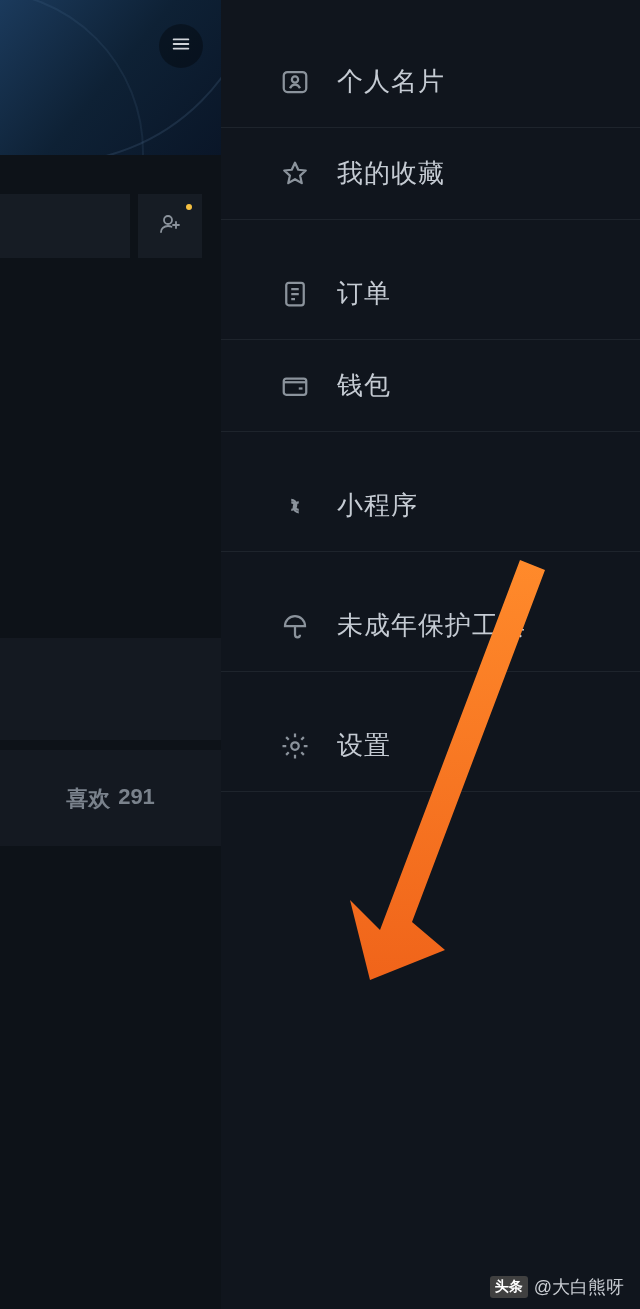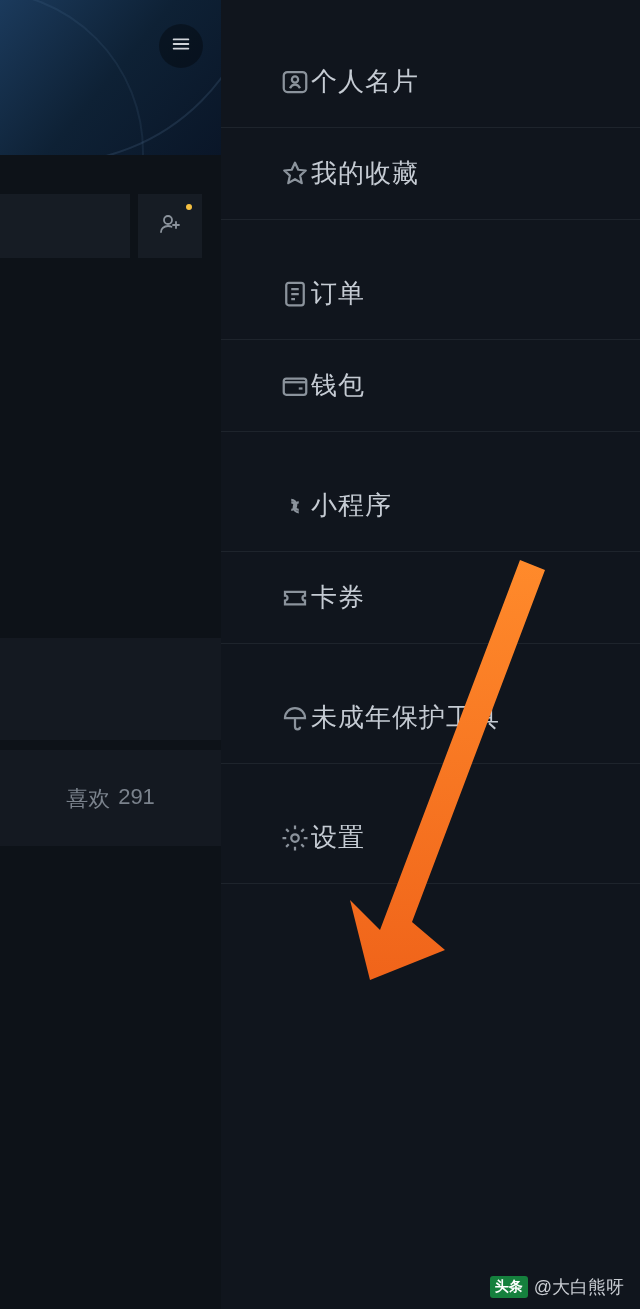--- a/index.html
+++ b/index.html
@@ -108,20 +108,21 @@
     .block-1 { top: 638px; height: 102px; }
     .block-2 { top: 750px; height: 96px; }
     .likes {
       color: #7a828c;
       font-size: 22px;
       text-align: center;
       padding-top: 34px;
       display: flex;
       justify-content: center;
       gap: 8px;
+      font-weight: bold;
     }
     
     .drawer {
       position: absolute;
       left: 221px;
       top: 0;
       right: 0;
       height: 100%;
       background: #10151d;
       padding-top: 36px;
@@ -150,20 +151,21 @@
     .menu-icon svg {
       width: 30px;
       height: 30px;
       stroke: #8b939c;
       fill: none;
       stroke-width: 1.8;
     }
     .menu-label {
       color: #c5cbd3;
       font-size: 26px;
+      margin-left: 26px;
       letter-spacing: 1px;
     }
     
     .arrow {
       position: absolute;
       top: 550px;
       left: 340px;
       pointer-events: none;
     }
     
@@ -171,21 +173,21 @@
       position: absolute;
       bottom: 10px;
       right: 16px;
       color: #c8ccd2;
       font-size: 18px;
       display: flex;
       align-items: center;
       gap: 6px;
     }
     .wm-badge {
-      background: #15803d;
+      background: #404040;
       color: #fff;
       font-size: 14px;
       padding: 2px 5px;
       border-radius: 3px;
       font-weight: bold;
     }
   </style>
 </head>
 <body>
 
@@ -269,28 +271,20 @@
   <div class="menu-item">
     <span class="menu-icon">
       <svg viewBox="0 0 24 24">
           <path d="M9 7a4 4 0 1 1 0 8 3 3 0 0 0 0-6"></path>
           <path d="M15 17a4 4 0 1 1 0-8 3 3 0 0 0 0 6"></path>
         </svg>
     </span>
     <span class="menu-label">小程序</span>
   </div>
 
-  <div class="menu-item">
-    <span class="menu-icon">
-      <svg viewBox="0 0 24 24">
-          <path d="M4 7h16v3a2 2 0 0 0 0 4v3H4v-3a2 2 0 0 0 0-4z"></path>
-        </svg>
-    </span>
-    <span class="menu-label">卡券</span>
-  </div>
 
   <div class="menu-item spacer"></div>
 
   <div class="menu-item">
     <span class="menu-icon">
       <svg viewBox="0 0 24 24">
           <path d="M4 12a8 8 0 0 1 16 0z"></path>
           <path d="M12 12v7a2 2 0 0 0 4 0"></path>
         </svg>
     </span>

